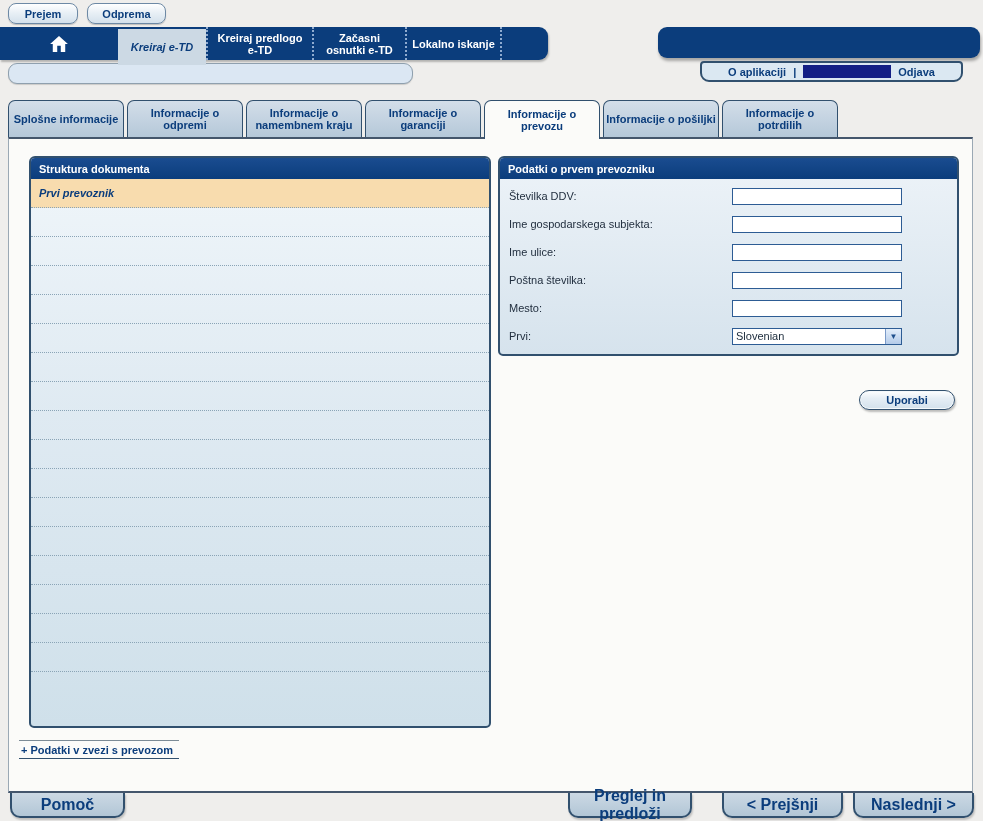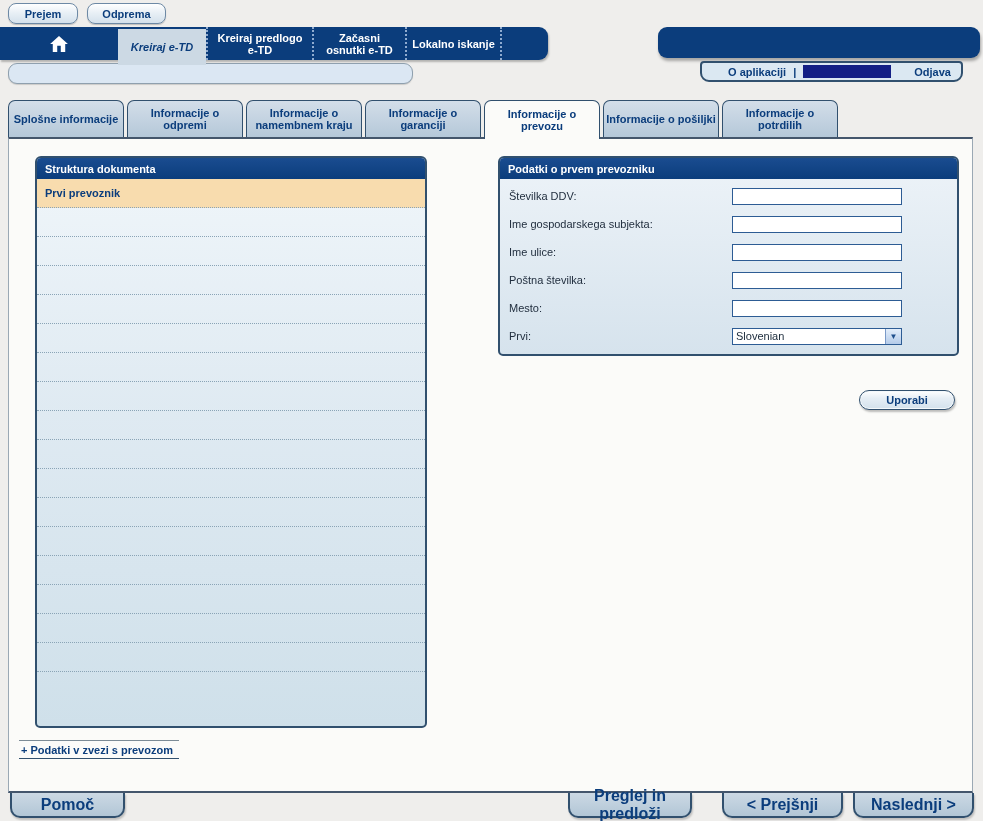--- a/index.html
+++ b/index.html
@@ -48,21 +48,21 @@
     box-shadow:0 1px 1px rgba(0,0,0,.15);
   }
   .app-links-bar {
     position:absolute; left:700px; top:61px; width:263px; height:21px;
     background:#dbe8f2; border:2px solid #31506e; border-radius:4px 4px 9px 9px;
     display:flex; align-items:center; justify-content:center; gap:7px;
     font-size:11px; font-weight:bold; color:#0b3d7c;
   }
   .app-links-bar .sep { font-weight:bold; }
   .redacted-block { width:88px; height:13px; background:#131f85; }
-  .link-like { cursor:pointer;margin-left:16px; }
+  .link-like { cursor:pointer; }
 
   
   .tabs-row { position:absolute; left:8px; top:100px; height:39px; display:flex; gap:3px; }
   .tab {
     width:116px; height:37px;
     border:1px solid #31506e; border-bottom:none; border-radius:7px 7px 0 0;
     background:linear-gradient(#d3dee9,#b5c8d9);
     color:#0b3d7c; font-size:11px; font-weight:bold; text-align:center;
     display:flex; align-items:center; justify-content:center; line-height:12px;
     cursor:pointer; padding:1px 1px;
@@ -77,26 +77,27 @@
     border-bottom:2px solid #44566c;
   }
 
   
   .panel { position:absolute; border:2px solid #31506e; border-radius:6px 6px 5px 5px; overflow:hidden; }
   .panel-header {
     height:21px; background:linear-gradient(#1a4c90,#0b3d7c);
     color:#ffffff; font-size:11px; font-weight:bold;
     display:flex; align-items:center; padding-left:8px;
   }
-  .structure-panel { left:26px; top:17px; width:392px; height:572px;
+  .structure-panel { left:20px; top:17px; width:462px; height:572px;
     background:linear-gradient(#f0f6fa, #dfeaf2 45%, #cfe0ea); }
   .srow {
     height:29px; display:flex; align-items:center; padding-left:8px;
     font-size:11px; font-weight:bold; color:#0b3d7c;
     border-bottom:1px dotted #8aa4b6;
+    font-style:italic;
   }
   .srow.selected { background:#f8dcae; cursor:pointer; }
   .srow.row2 { background:#eaf2f8; cursor:pointer; }
 
   .add-link {
     position:absolute; left:10px; top:601px; display:inline-block;
     font-size:11px; font-weight:bold; color:#0b3d7c; cursor:pointer;
     border-top:1px solid #7c8b96; border-bottom:1px solid #31506e;
     padding:3px 6px 2px 2px;
   }

